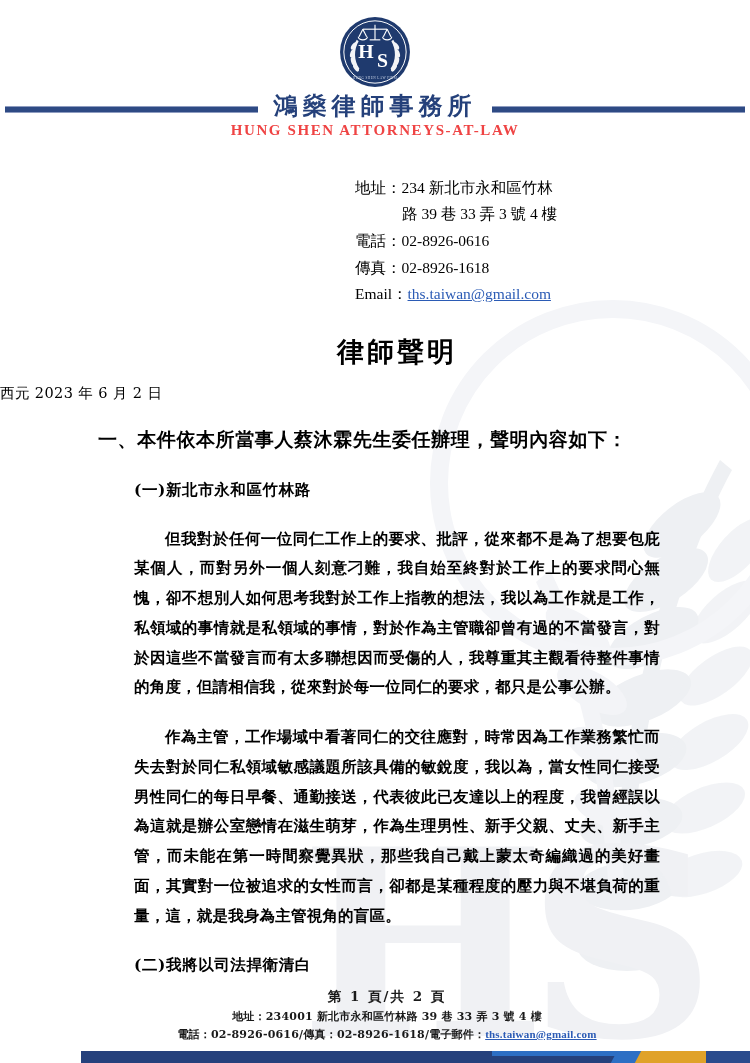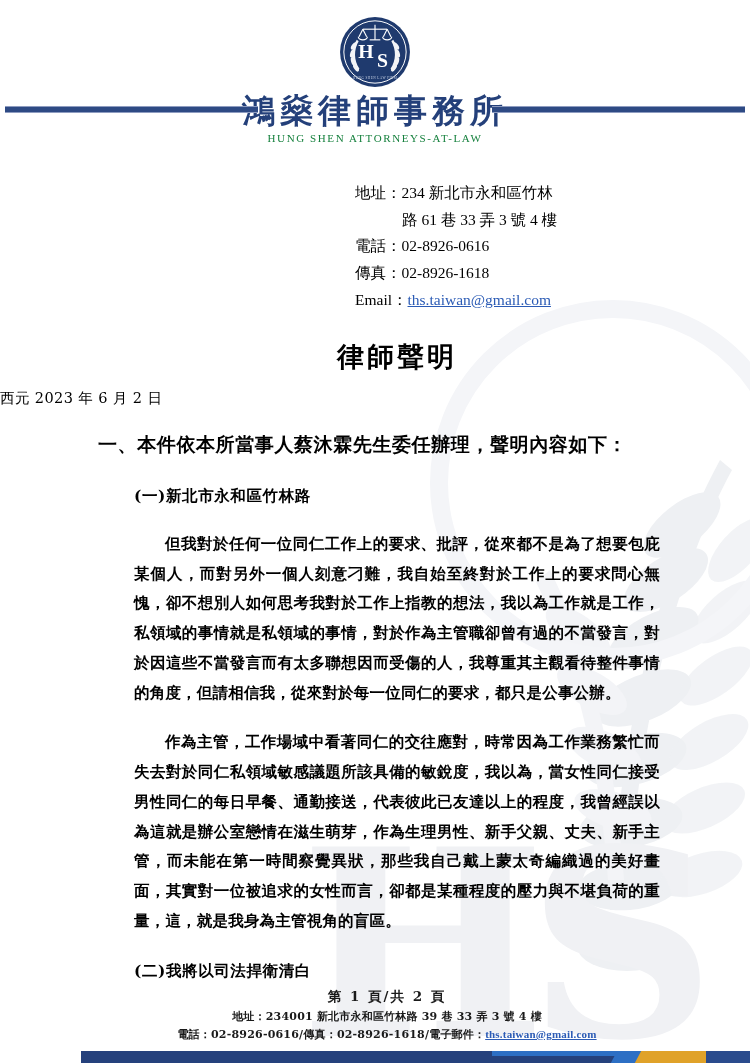--- a/index.html
+++ b/index.html
@@ -53,32 +53,32 @@
     position: relative;
     z-index: 2;
     padding-top: 14px;
     text-align: center;
   }
   .seal-wrap { display: block; line-height: 0; }
   .seal { display: inline-block; }
 
   .firm-name {
     font-family: "DejaVu Serif", "Liberation Serif", serif;
-    font-size: 33px;
+    font-size: 24px;
     font-weight: bold;
     color: #24407a;
     letter-spacing: 5px;
     line-height: 1.15;
     margin-top: 2px;
   }
   .firm-name-en {
     font-family: "Liberation Serif", "DejaVu Serif", serif;
-    font-size: 11px;
-    font-weight: normal;
-    color: #15803d;
+    font-size: 15px;
+    font-weight: bold;
+    color: #ef4444;
     letter-spacing: 1.6px;
     margin-top: 2px;
   }
   .rule-left, .rule-right {
     position: absolute;
     top: 106px;
     height: 5px;
     background: #2e4a84;
     border-top: 1px solid #8e9cc0;
     border-bottom: 1px solid #8e9cc0;
@@ -330,21 +330,21 @@
   </div>
   <div class="rule-left"></div>
   <div class="rule-right"></div>
 
   <div class="contact">
     <div class="contact-align">
       <div class="contact-row">
         <span class="ct-label">地址</span><span class="ct-label">：</span><span class="ct-val">234 新北市永和區竹林</span>
       </div>
       <div class="contact-row indented">
-        <span class="ct-val">路 61 巷 33 弄 3 號 4 樓</span>
+        <span class="ct-val">路 39 巷 33 弄 3 號 4 樓</span>
       </div>
       <div class="contact-row">
         <span class="ct-label">電話</span><span class="ct-label">：</span><span class="ct-val">02-8926-0616</span>
       </div>
       <div class="contact-row">
         <span class="ct-label">傳真</span><span class="ct-label">：</span><span class="ct-val">02-8926-1618</span>
       </div>
       <div class="contact-row">
         <span class="ct-val">Email</span><span class="ct-label">：</span><span class="email-link">ths.taiwan@gmail.com</span>
       </div>

